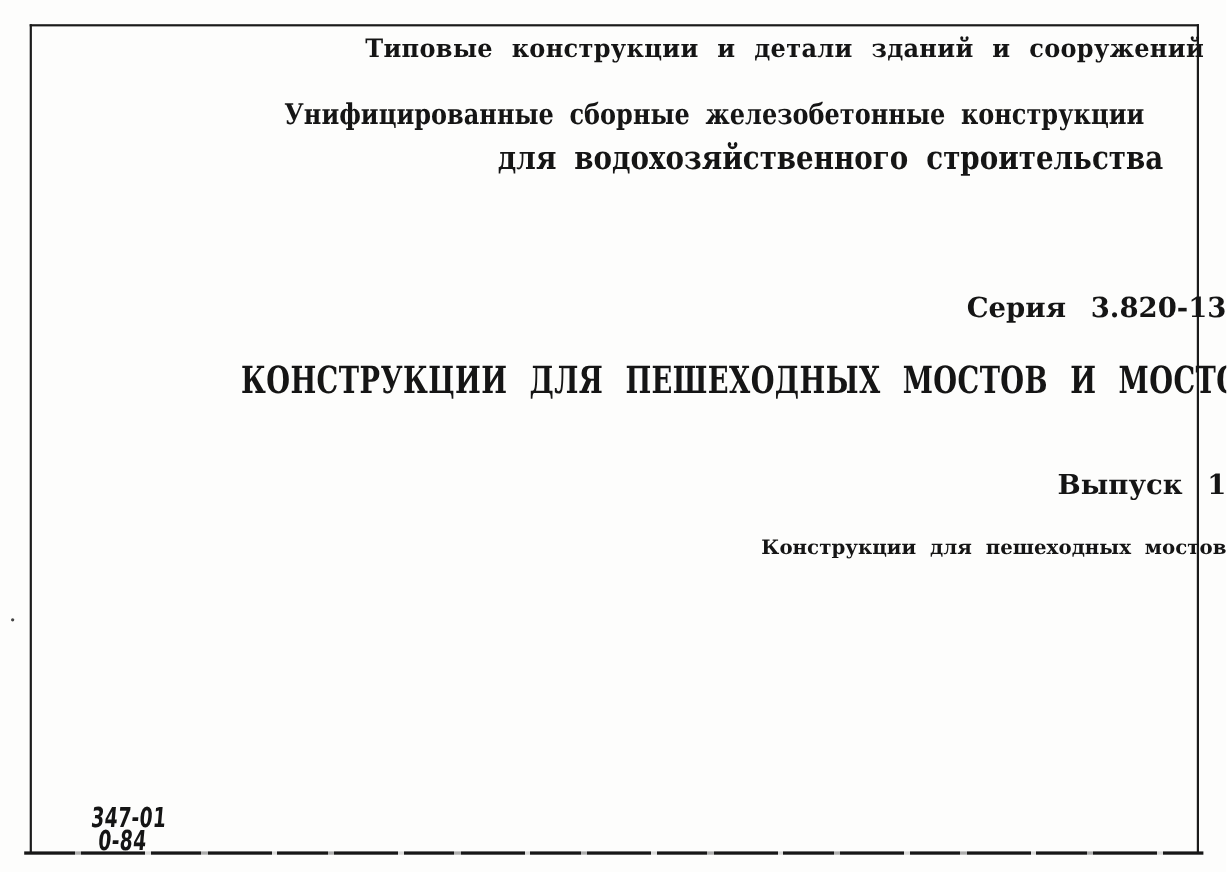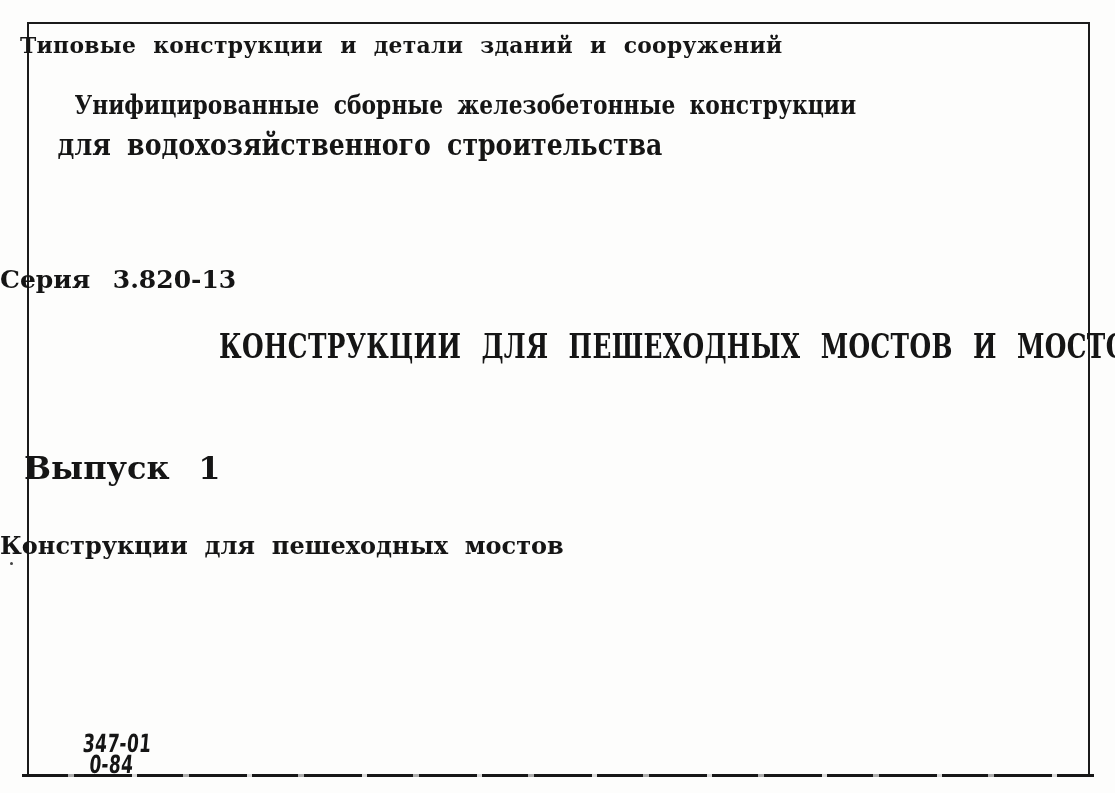--- a/index.html
+++ b/index.html
@@ -30,41 +30,41 @@
       #171717 52px, #171717 110px,
       rgba(23,23,23,0.15) 110px, rgba(23,23,23,0.15) 115px);
   }
   .speck {
     position:absolute; left:10px; top:562px;
     width:3px; height:3px; border-radius:50%;
     background:#444;
   }
   .center-line {
     position:absolute; left:0; right:0;
-    text-align:left;
+    text-align:right;
     font-weight:bold;
     white-space:nowrap;
   }
   .scale { display:inline-block; transform-origin:50% 50%; }
 
   .collection-header { top:31px; font-size:23px; word-spacing:0.42em; letter-spacing:0.3px; }
   .collection-header .scale { transform:scaleX(0.95); }
 
   .subtitle-1 { top:90px;  font-size:26px; word-spacing:0.3em; }
   .subtitle-2 { top:127px; font-size:30px; word-spacing:0.3em;text-decoration:underline; }
   .subtitle-1 .scale, .subtitle-2 .scale { transform:scaleX(0.84); }
 
   .series-line { top:265px; font-size:25px; word-spacing:0.55em; }
 
   .main-title { top:326px; font-size:34px; word-spacing:0.45em; letter-spacing:0.5px; }
   .main-title .scale { transform:scaleX(0.73); }
 
-  .issue-line { top:449px; font-size:32px; word-spacing:0.55em;margin-left:24px; }
+  .issue-line { top:426px; font-size:25px; word-spacing:0.55em;margin-left:24px; }
 
-  .issue-subtitle { top:488px; font-size:24px; word-spacing:0.35em;margin-top:43px; }
+  .issue-subtitle { top:488px; font-size:18px; word-spacing:0.35em; }
 
   .stamp {
     position:absolute; left:84px; top:733px;
     font-family:"DejaVu Sans", sans-serif;
     font-weight:bold;
     font-size:25px; line-height:21px;
     letter-spacing:0.5px;
     transform:skewX(-5deg) scaleX(0.68);
     transform-origin:0 0;
     white-space:nowrap;

